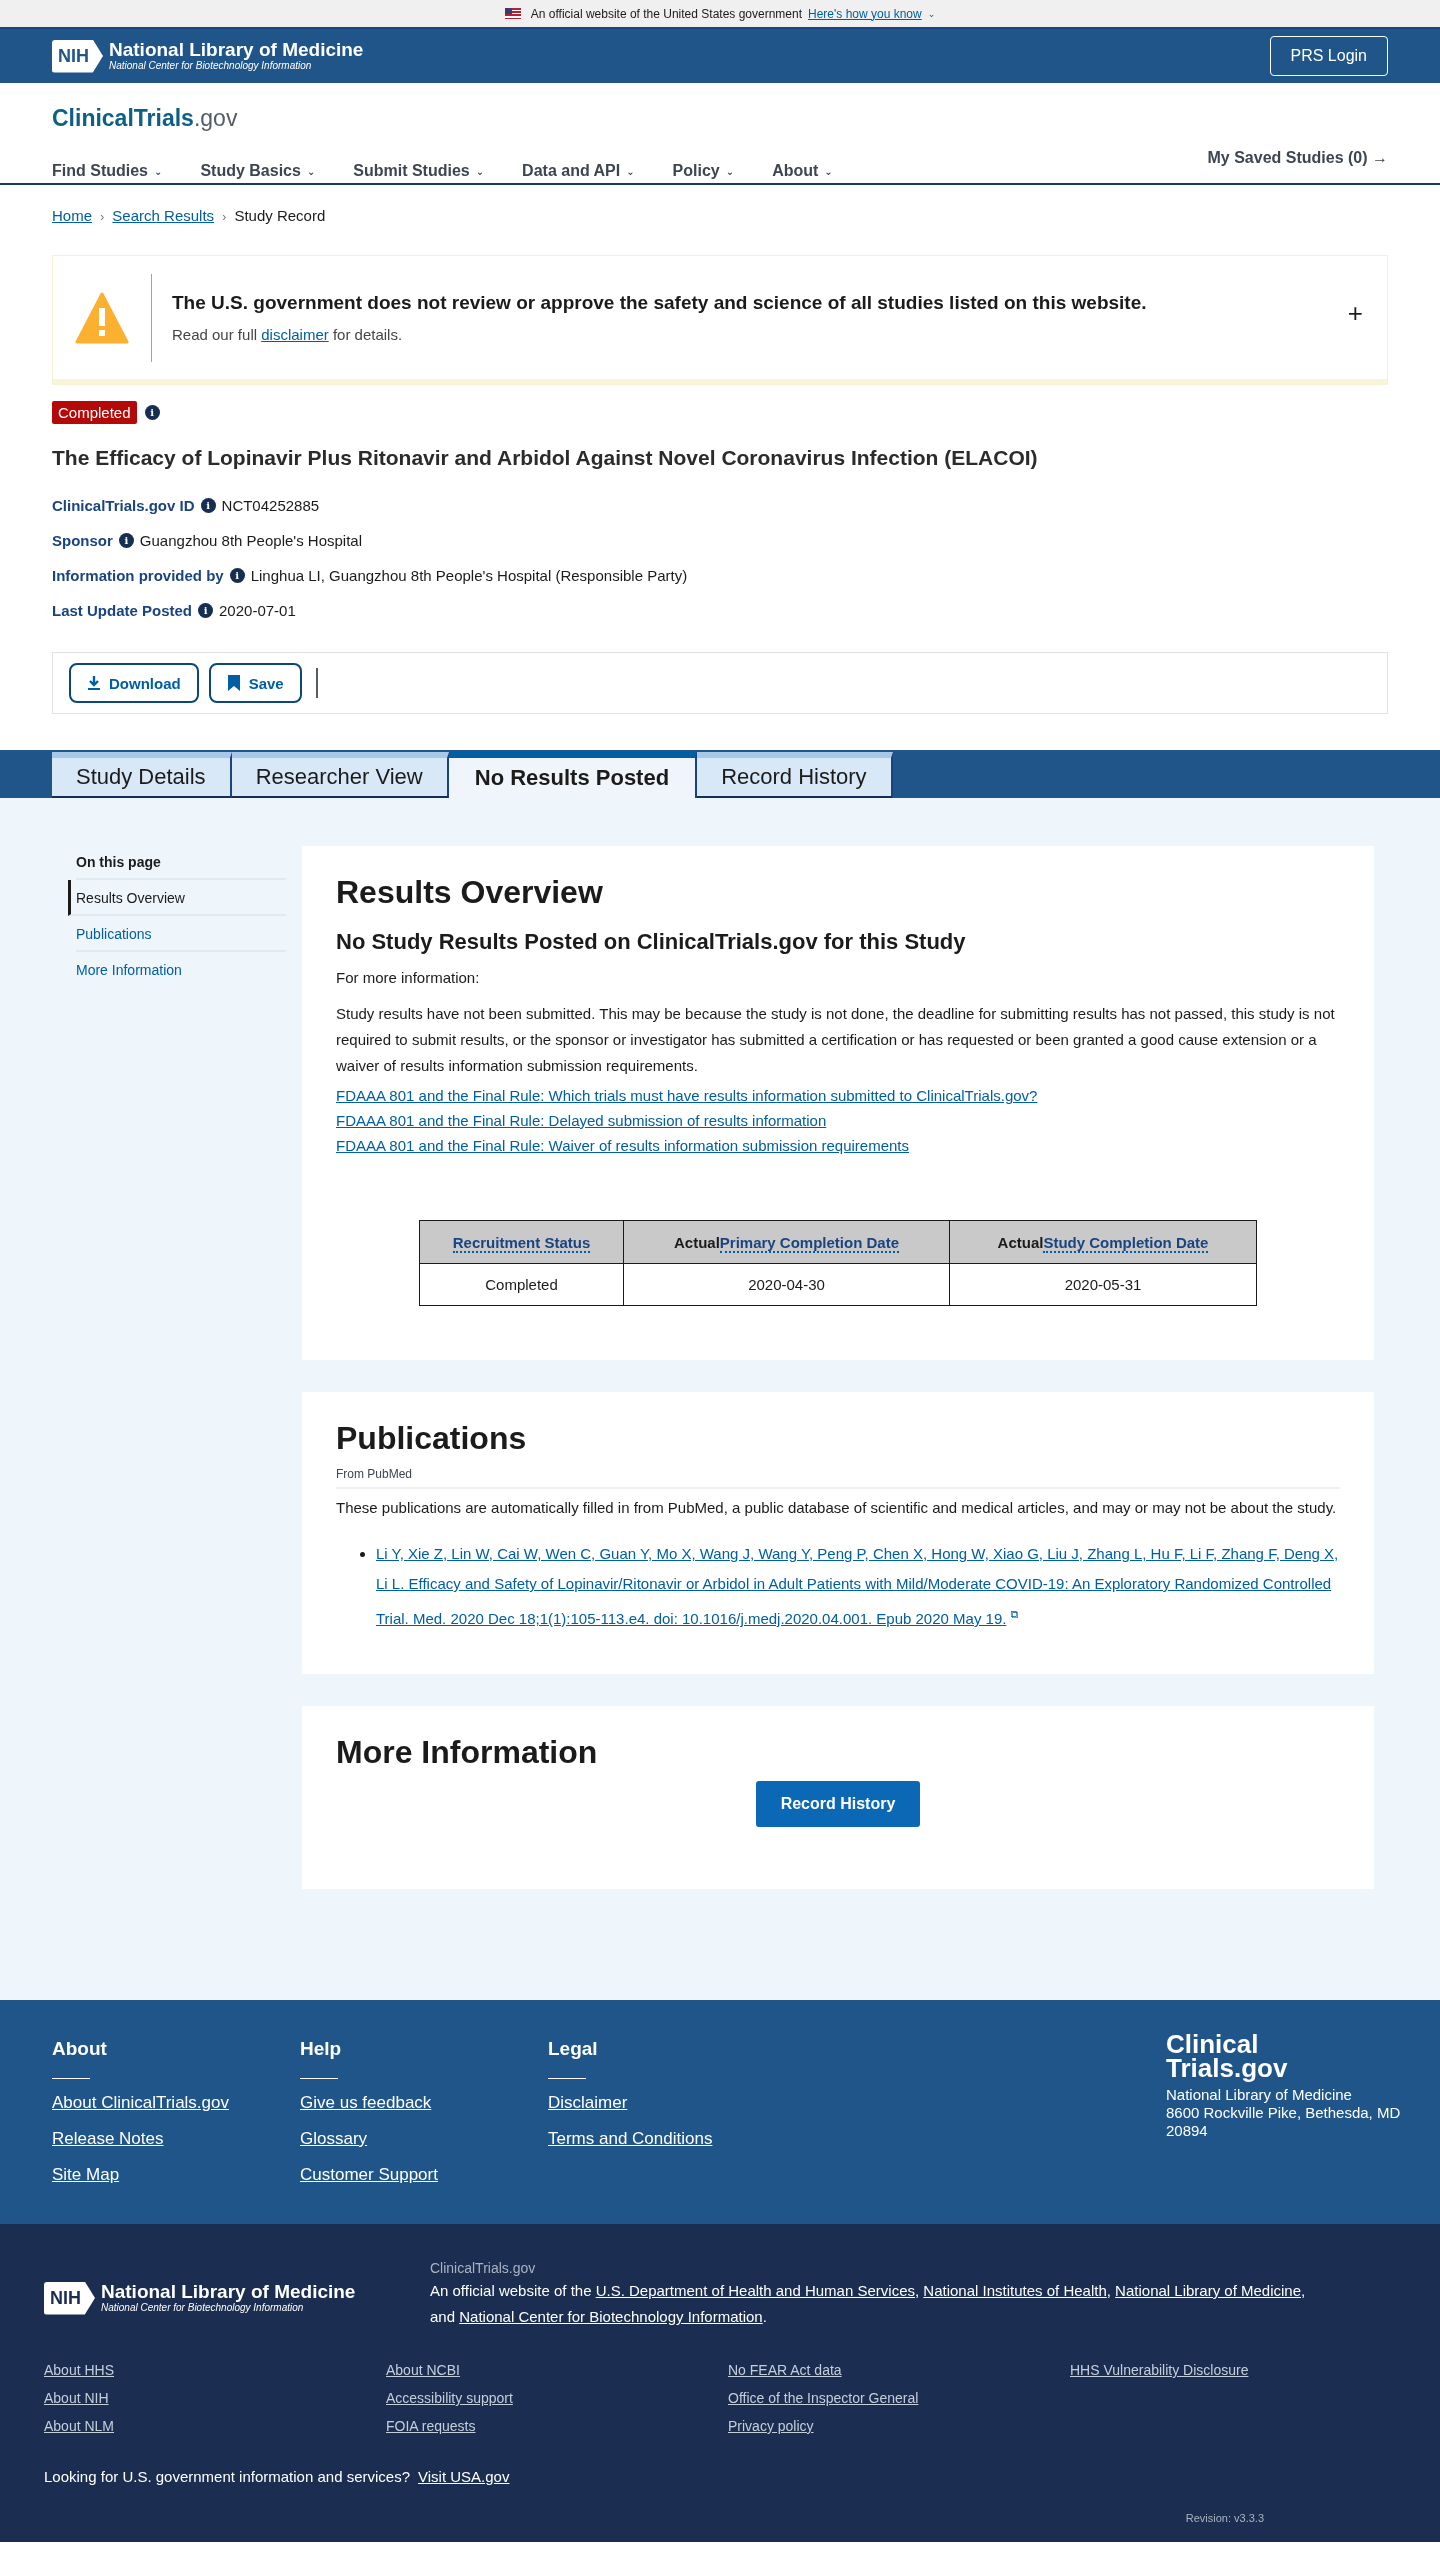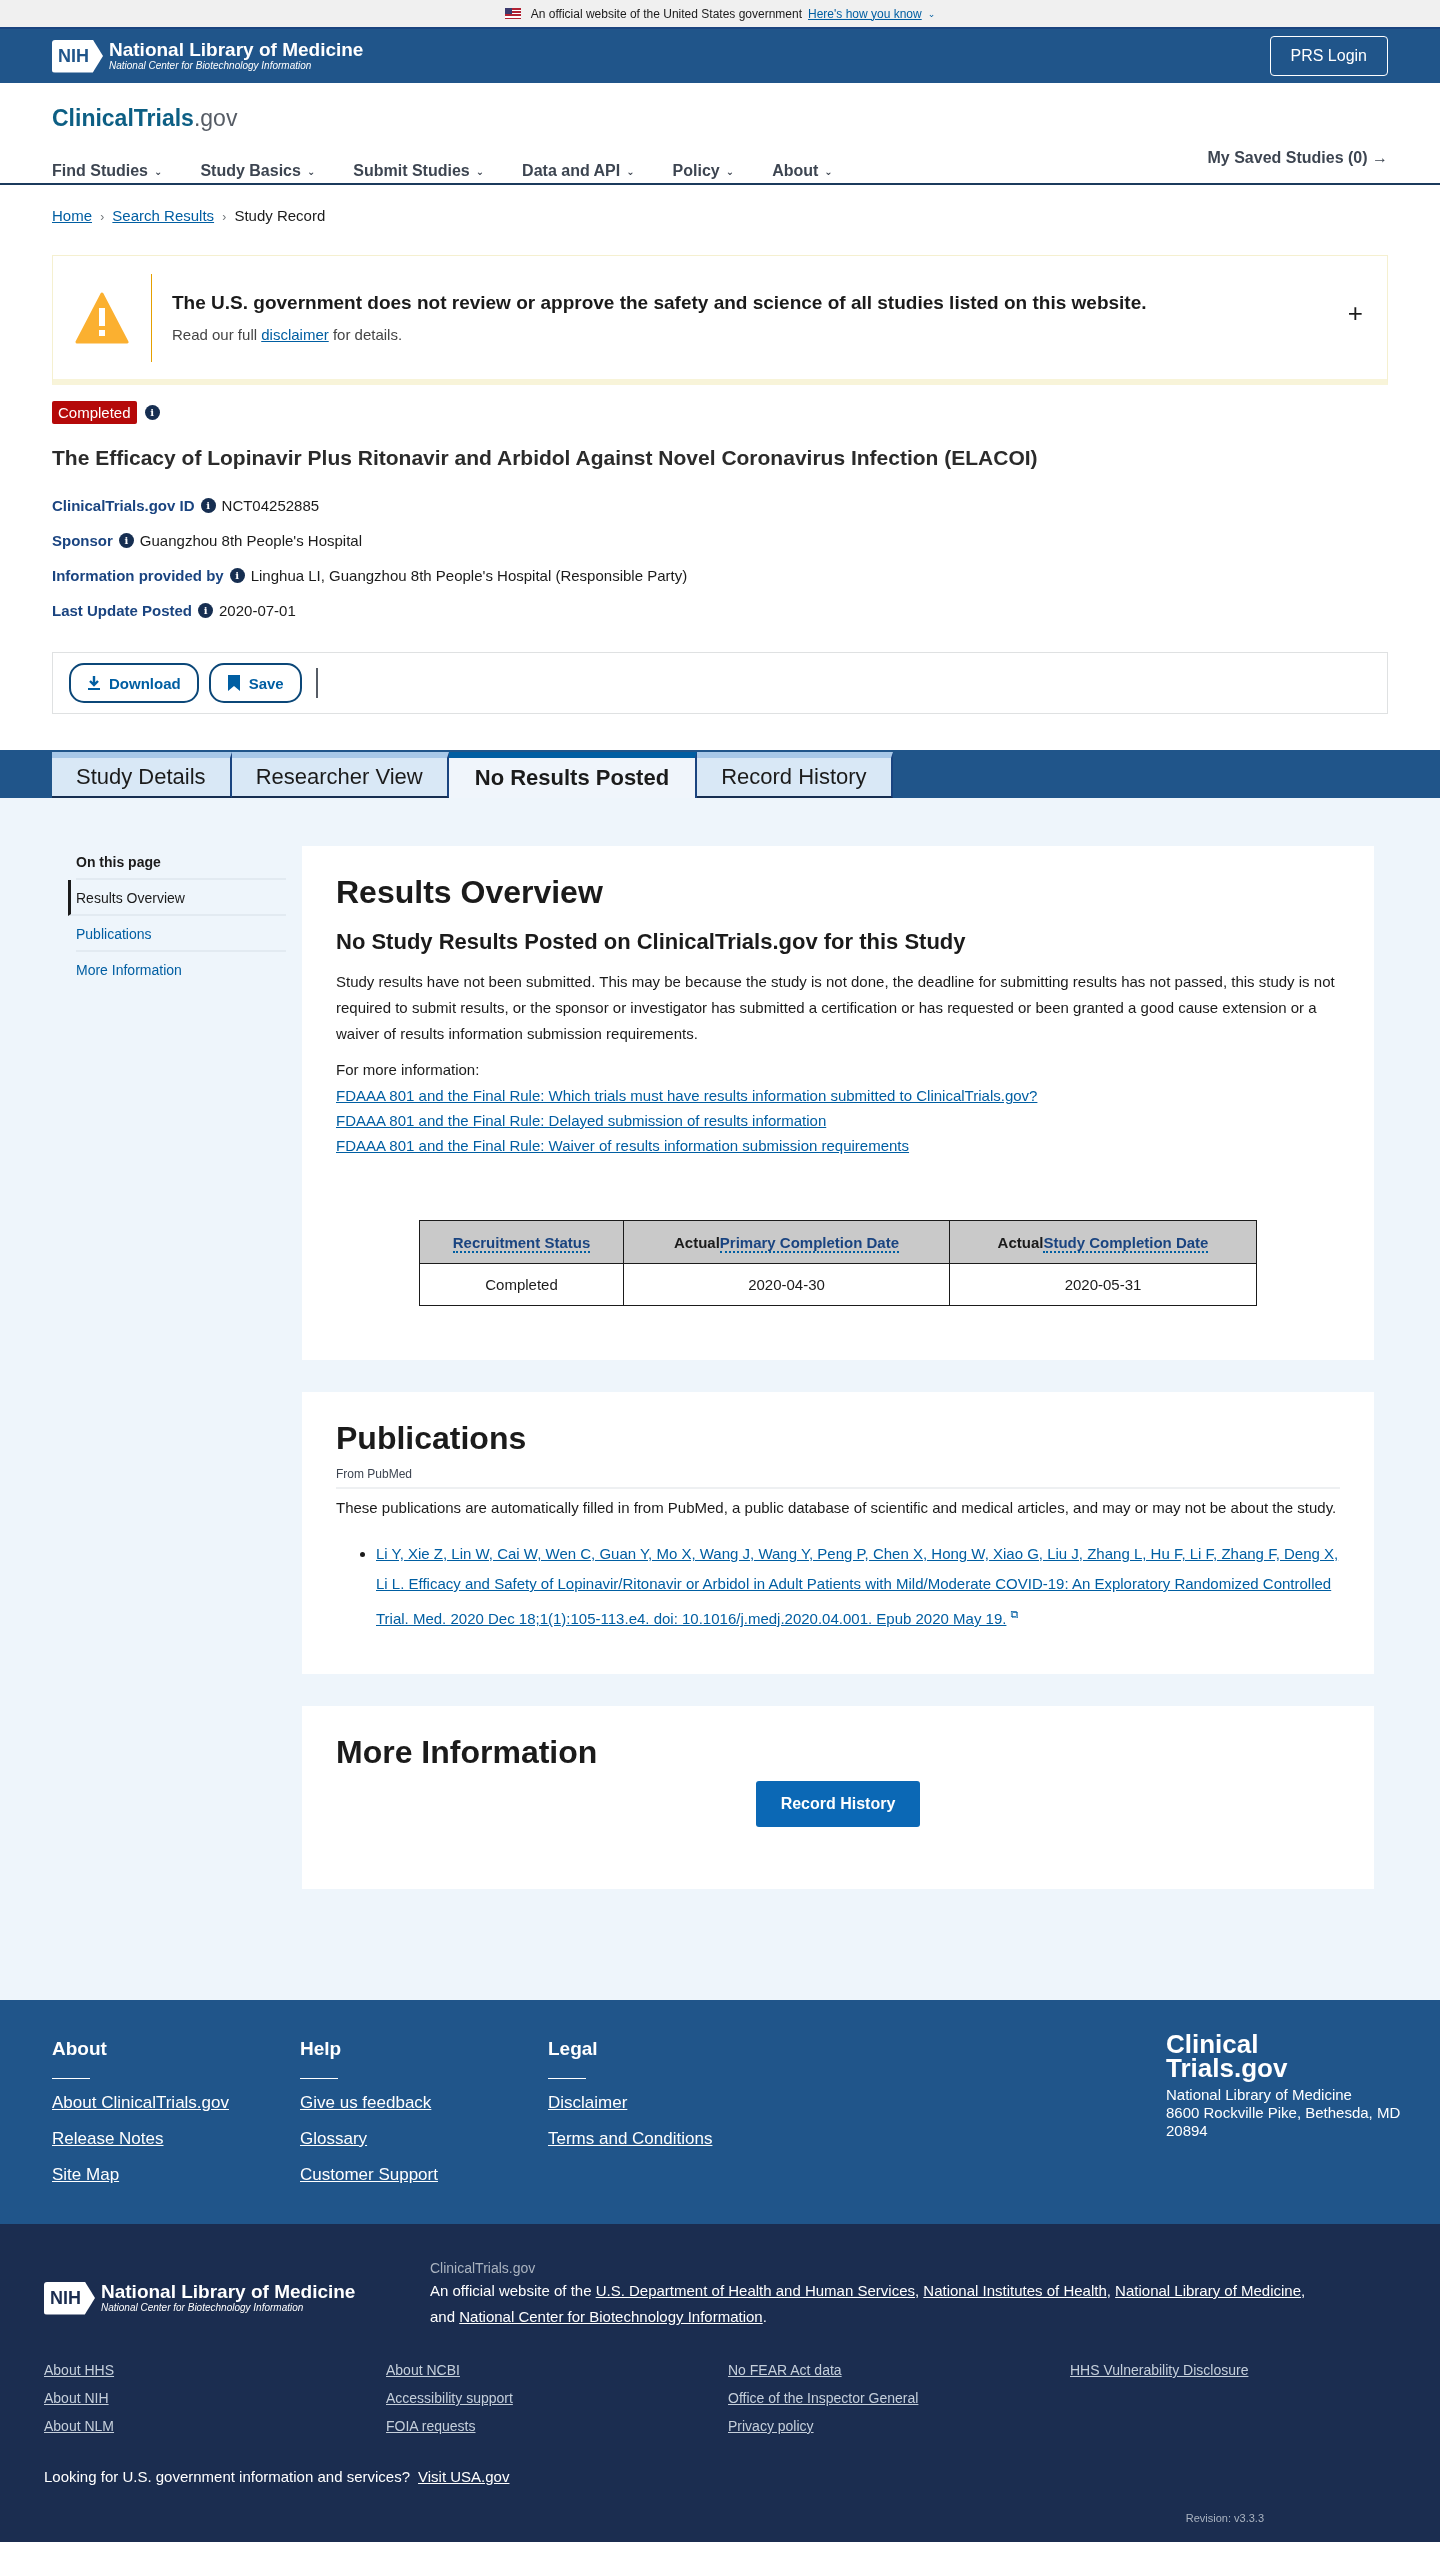--- a/index.html
+++ b/index.html
@@ -35,21 +35,21 @@
   .disclaimer .txt .p { font-size: 15px; color: #454545; margin-top: 12px; }
   .disclaimer .plus { position: absolute; right: 24px; top: 42px; font-size: 26px; color: #1b1b1b; cursor: pointer; }
   .status-row { padding: 16px 52px 0; display: flex; align-items: center; gap: 8px; }
   .status-badge { background: #b50909; color: #fff; font-size: 15px; padding: 3px 6px; border-radius: 2px; }
   .info-ico { width: 15px; height: 15px; border-radius: 50%; background: #162e51; color: #fff; font-size: 10px; font-weight: bold; display: inline-flex; align-items: center; justify-content: center; font-family: "DejaVu Serif", serif; }
   .study-title { padding: 22px 52px 0; font-size: 21px; font-weight: bold; color: #2b2b2b; }
   .meta { padding: 18px 52px 0; }
   .meta .row { display: flex; align-items: center; gap: 6px; font-size: 15px; height: 35px; }
   .meta .lbl { color: #1a4480; font-weight: bold; }
   .actions { margin: 24px 52px 0; border: 1px solid #dfe1e2; height: 62px; display: flex; align-items: center; padding-left: 16px; gap: 10px; }
-  .act-btn { border: 2px solid #0b4778; border-radius: 15px; background: #fff; color: #005ea2; font-weight: bold; font-size: 15px; height: 40px; padding: 0 16px; display: flex; align-items: center; gap: 8px; font-family: "Liberation Sans", sans-serif; }
+  .act-btn { border: 2px solid #0b4778; border-radius: 8px; background: #fff; color: #005ea2; font-weight: bold; font-size: 15px; height: 40px; padding: 0 16px; display: flex; align-items: center; gap: 8px; font-family: "Liberation Sans", sans-serif; }
   .act-sep { width: 2px; height: 30px; background: #565c65; margin-left: 4px; }
   .tab-bar { margin-top: 36px; background: #20558a; height: 48px; padding-left: 52px; display: flex; align-items: flex-end; }
   .tab { background: #d9e8f6; border-top: 6px solid #a8c8e8; border-right: 2px solid #1a4480; border-bottom: 2px solid #162e51; height: 46px; padding: 0 24px; font-size: 22px; color: #1b1b1b; display: flex; align-items: center; }
   .tab.active { background: #f0f5fb; border-top: 6px solid #005ea2; border-bottom: none; font-weight: bold; padding: 0 26px; }
   .content-wrap { background: #eef5fb; padding: 48px 0 111px; display: flex; }
   .toc { width: 302px; padding-left: 76px; padding-right: 16px; }
   .toc .head { font-size: 14px; font-weight: bold; padding: 8px 0 8px; border-bottom: 2px solid #e2eaf1; }
   .toc .entry { font-size: 14px; padding: 10px 0 8px; border-bottom: 2px solid #e2eaf1; color: #005ea2; }
   .toc .entry.active { color: #1b1b1b; border-left: 3px solid #1b1b1b; padding-left: 5px; margin-left: -8px; }
   .toc .entry:last-child { border-bottom: none; }
@@ -227,22 +227,22 @@
     <div class="head">On this page</div>
     <div class="entry active">Results Overview</div>
     <div class="entry">Publications</div>
     <div class="entry">More Information</div>
   </div>
 
   <div class="main-col">
     <div class="card">
       <h2>Results Overview</h2>
       <h3>No Study Results Posted on ClinicalTrials.gov for this Study</h3>
+      <p style="line-height:18px">For more information:</p>
       <p>Study results have not been submitted. This may be because the study is not done, the deadline for submitting results has not passed, this study is not required to submit results, or the sponsor or investigator has submitted a certification or has requested or been granted a good cause extension or a waiver of results information submission requirements.</p>
-      <p style="line-height:18px">For more information:</p>
       <div class="links" style="margin-top:4px">
         <a href="#">FDAAA 801 and the Final Rule: Which trials must have results information submitted to ClinicalTrials.gov?</a>
         <a href="#">FDAAA 801 and the Final Rule: Delayed submission of results information</a>
         <a href="#">FDAAA 801 and the Final Rule: Waiver of results information submission requirements</a>
       </div>
       <table class="res-table">
         <tbody>
             <tr>
           <th style="width:204px"><span class="dotted first">Recruitment Status</span></th>
           <th style="width:326px"><span>Actual</span><span class="dotted">Primary Completion Date</span></th>

